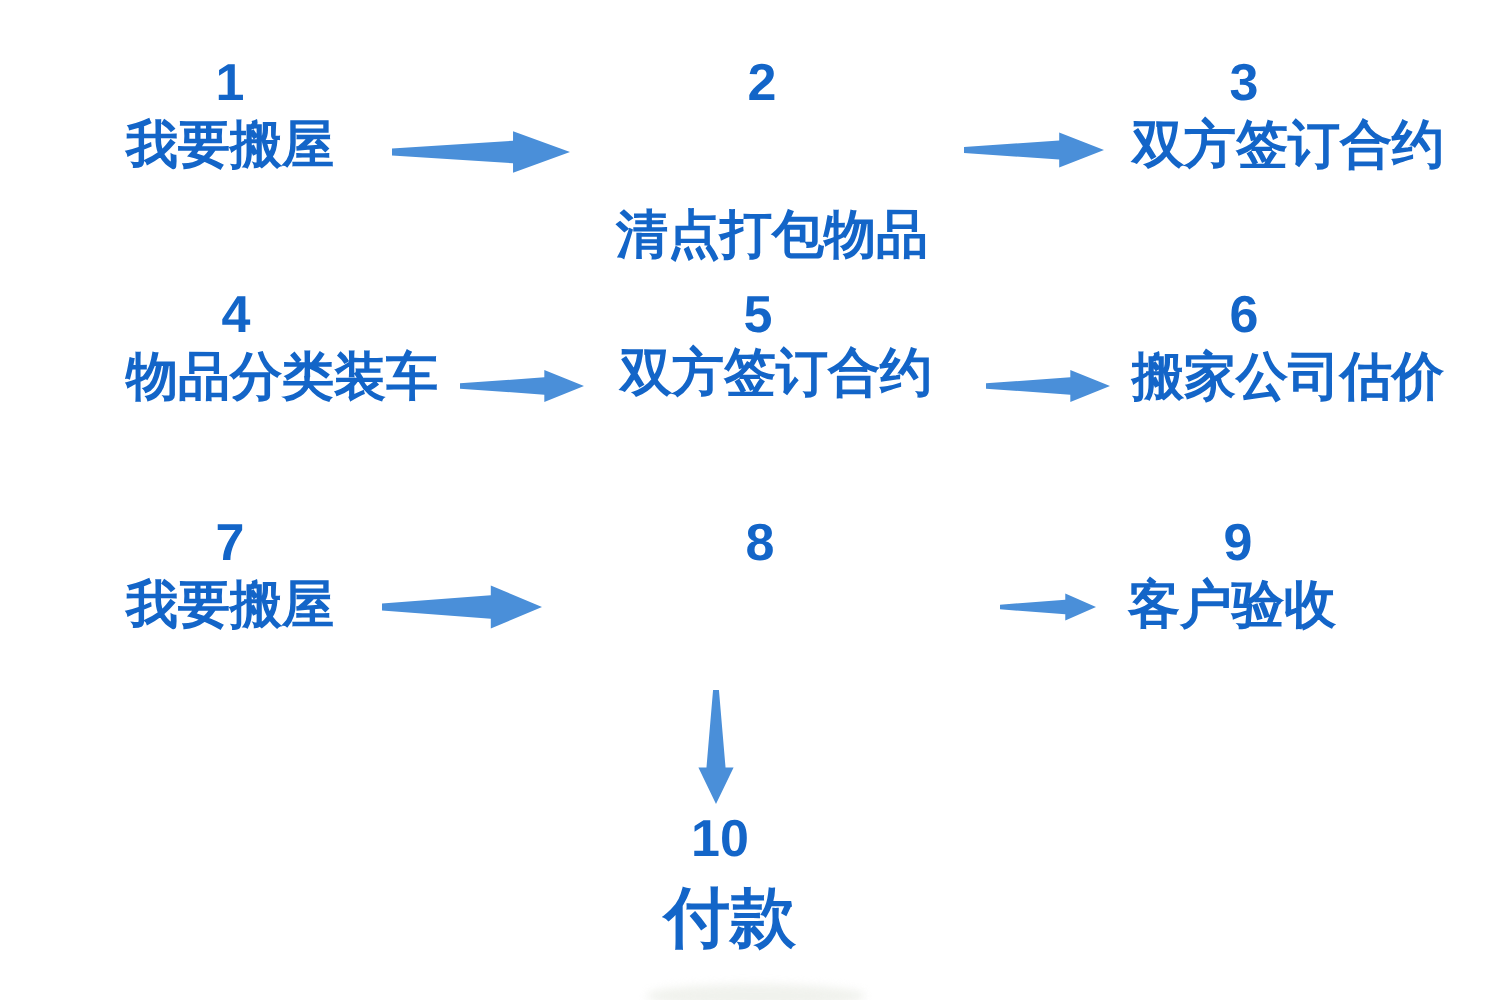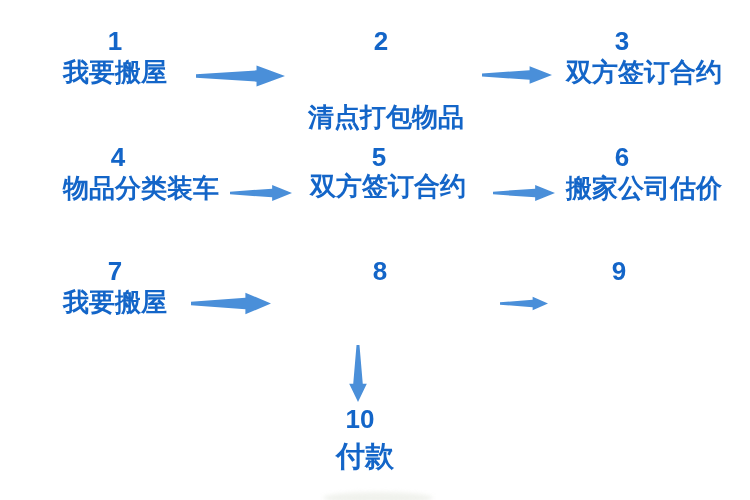--- a/index.html
+++ b/index.html
@@ -28,21 +28,21 @@
   }
   .label {
     position: absolute;
     font-weight: 700;
     font-size: 26px;
     line-height: 1.15;
     color: var(--text-color, #1365c8);
     white-space: nowrap;
   }
   .label.centered { transform: translateX(-50%); }
-  .label.big { font-size: 29px; }
+  .label.big { font-size: 33px; }
   .arrow {
     position: absolute;
     color: var(--arrow-color, #4a8fd9);
   }
   .arrow svg { display: block; width: 100%; height: 100%; }
   .bottom-artifact {
     position: absolute;
     left: 323px;
     top: 492px;
     width: 110px;
@@ -111,20 +111,21 @@
 
   <div class="num" style="left:380px; top:258px;">8</div>
 
   <div class="arrow" style="left:500px; top:295px; width:48px; height:17px;">
     <svg viewBox="0 0 100 30" preserveAspectRatio="none">
         <polygon points="0,13 68,8.5 68,3 100,15 68,27 68,21.5 0,17" fill="currentColor"></polygon>
       </svg>
   </div>
 
   <div class="num" style="left:619px; top:258px;">9</div>
+  <div class="label" style="left:564px; top:288px;">客户验收</div>
 
   <div class="arrow" style="left:347px; top:345px; width:22px; height:57px;">
     <svg viewBox="0 0 30 100" preserveAspectRatio="none">
         <polygon points="13,0 8.5,68 3,68 15,100 27,68 21.5,68 17,0" fill="currentColor"></polygon>
       </svg>
   </div>
 
   <div class="num" style="left:360px; top:406px;">10</div>
   <div class="label centered big" style="left:365px; top:440px;">付款</div>
 

